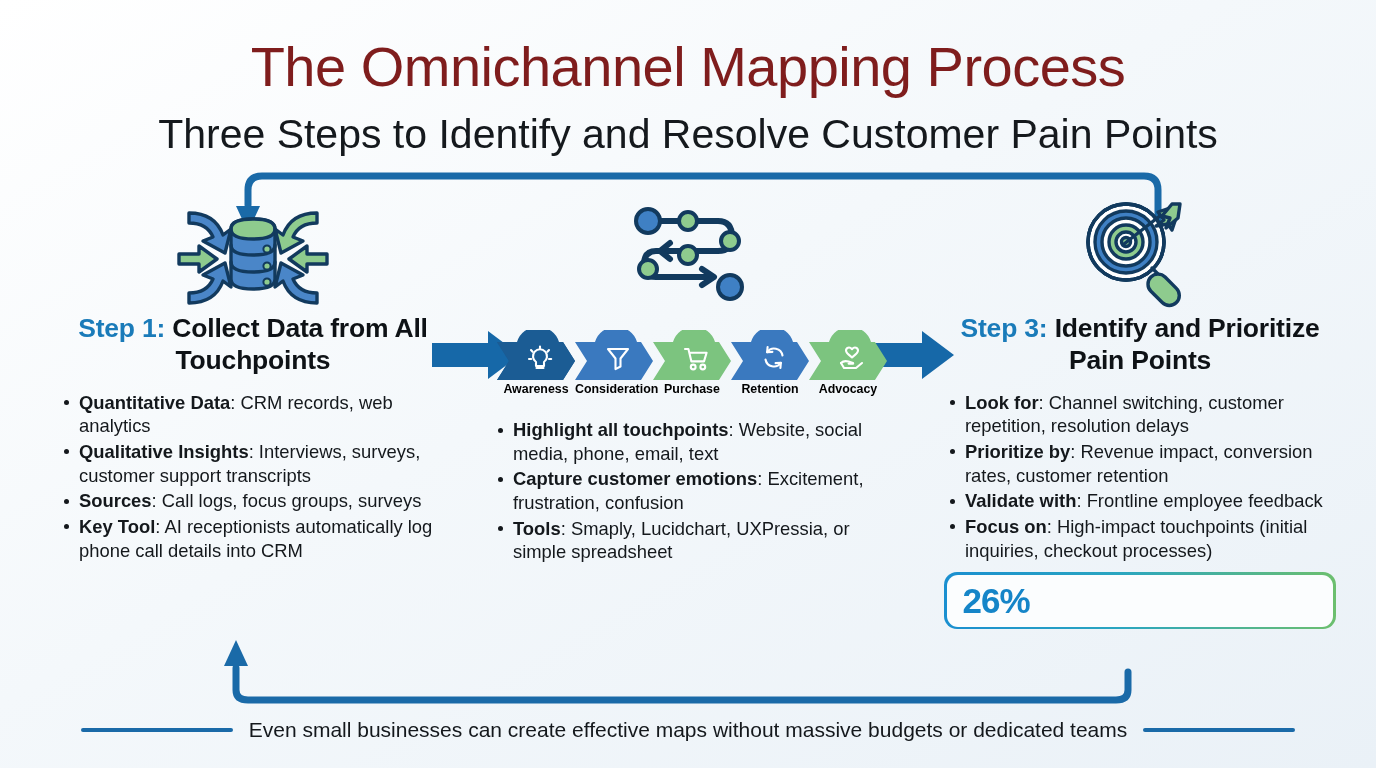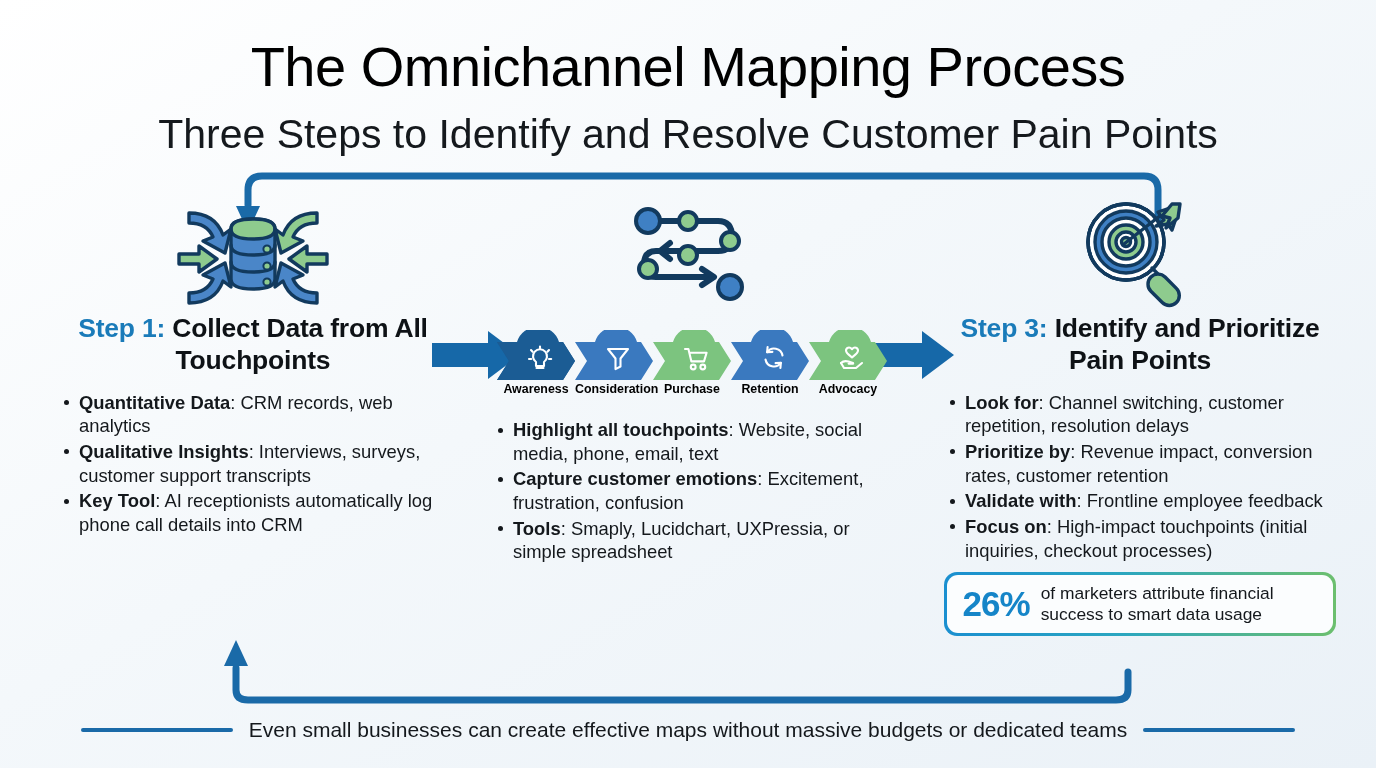--- a/index.html
+++ b/index.html
@@ -16,21 +16,21 @@
 
   .stage { position: absolute; inset: 0; }
 
   
   .title {
     position: absolute; top: 34px; left: 0; width: 100%;
     text-align: center;
     font-size: 56px;
     font-weight: 400;
     letter-spacing: -0.5px;
-    color: #000000;
+    color: #7f1d1d;
     white-space: nowrap;
   }
   .subtitle {
     position: absolute; top: 111px; left: 0; width: 100%;
     text-align: center;
     font-size: 41px;
     font-weight: 400;
     color: #15191d;
     white-space: nowrap;
   }
@@ -186,20 +186,21 @@
     </div>
 
     <div class="stephead">
       <span class="steplabel">Step 1:</span>
       <span>Collect Data from All Touchpoints</span>
     </div>
 
     <ul class="bul">
       <li><b>Quantitative Data</b><span>: CRM records, web analytics</span></li>
       <li><b>Qualitative Insights</b><span>: Interviews, surveys, customer support transcripts</span></li>
+      <li><b>Sources</b><span>: Call logs, focus groups, surveys</span></li>
       <li><b>Key Tool</b><span>: AI receptionists automatically log phone call details into CRM</span></li>
     </ul>
   </div>
 
   <div class="col col2">
     <div class="iconbox">
       <svg width="132" height="108" viewBox="0 0 132 108">
         <g fill="none" stroke="#123a5e" stroke-width="6" stroke-linecap="round" stroke-linejoin="round">
           <path d="M26 22 L92 22 Q106 22 106 38 Q106 52 92 52 L62 52"></path>
           <path d="M62 52 L30 52 Q18 52 18 66 Q18 78 30 78 L86 78"></path>
@@ -331,24 +332,20 @@
     <ul class="bul">
       <li><b>Look for</b><span>: Channel switching, customer repetition, resolution delays</span></li>
       <li><b>Prioritize by</b><span>: Revenue impact, conversion rates, customer retention</span></li>
       <li><b>Validate with</b><span>: Frontline employee feedback</span></li>
       <li><b>Focus on</b><span>: High-impact touchpoints (initial inquiries, checkout processes)</span></li>
     </ul>
 
     <div class="stat">
       <div class="stat-in">
         <div class="statnum">26%</div>
-        <div class="stattext">
-          <div>of marketers attribute financial</div>
-          <div>success to smart data usage</div>
-        </div>
       </div>
     </div>
   </div>
 
   <div class="footer">
     <div class="frule"></div>
     <div class="ftext">Even small businesses can create effective maps without massive budgets or dedicated teams</div>
     <div class="frule"></div>
   </div>
 

